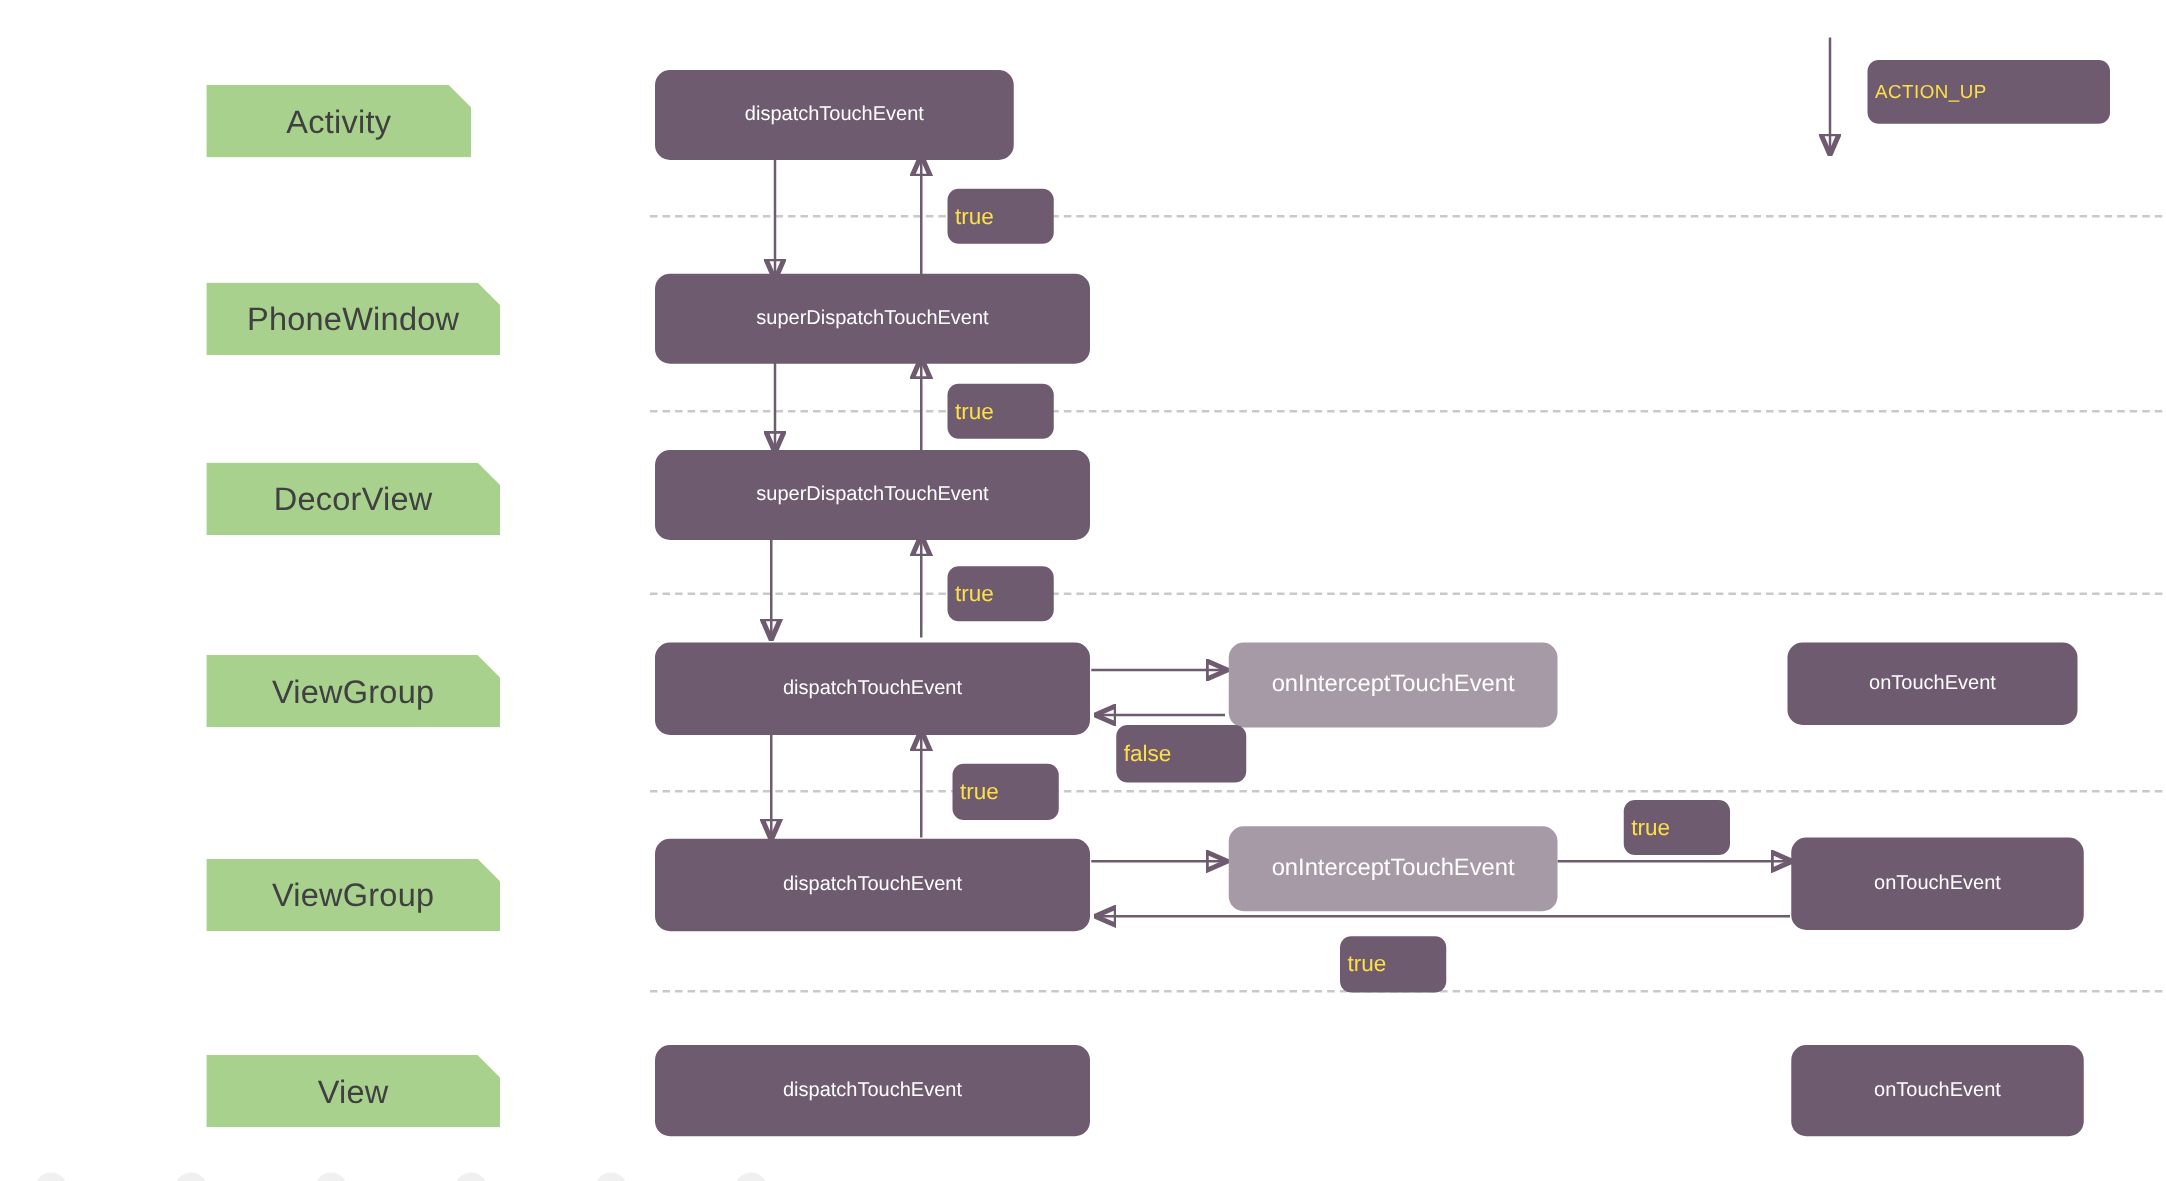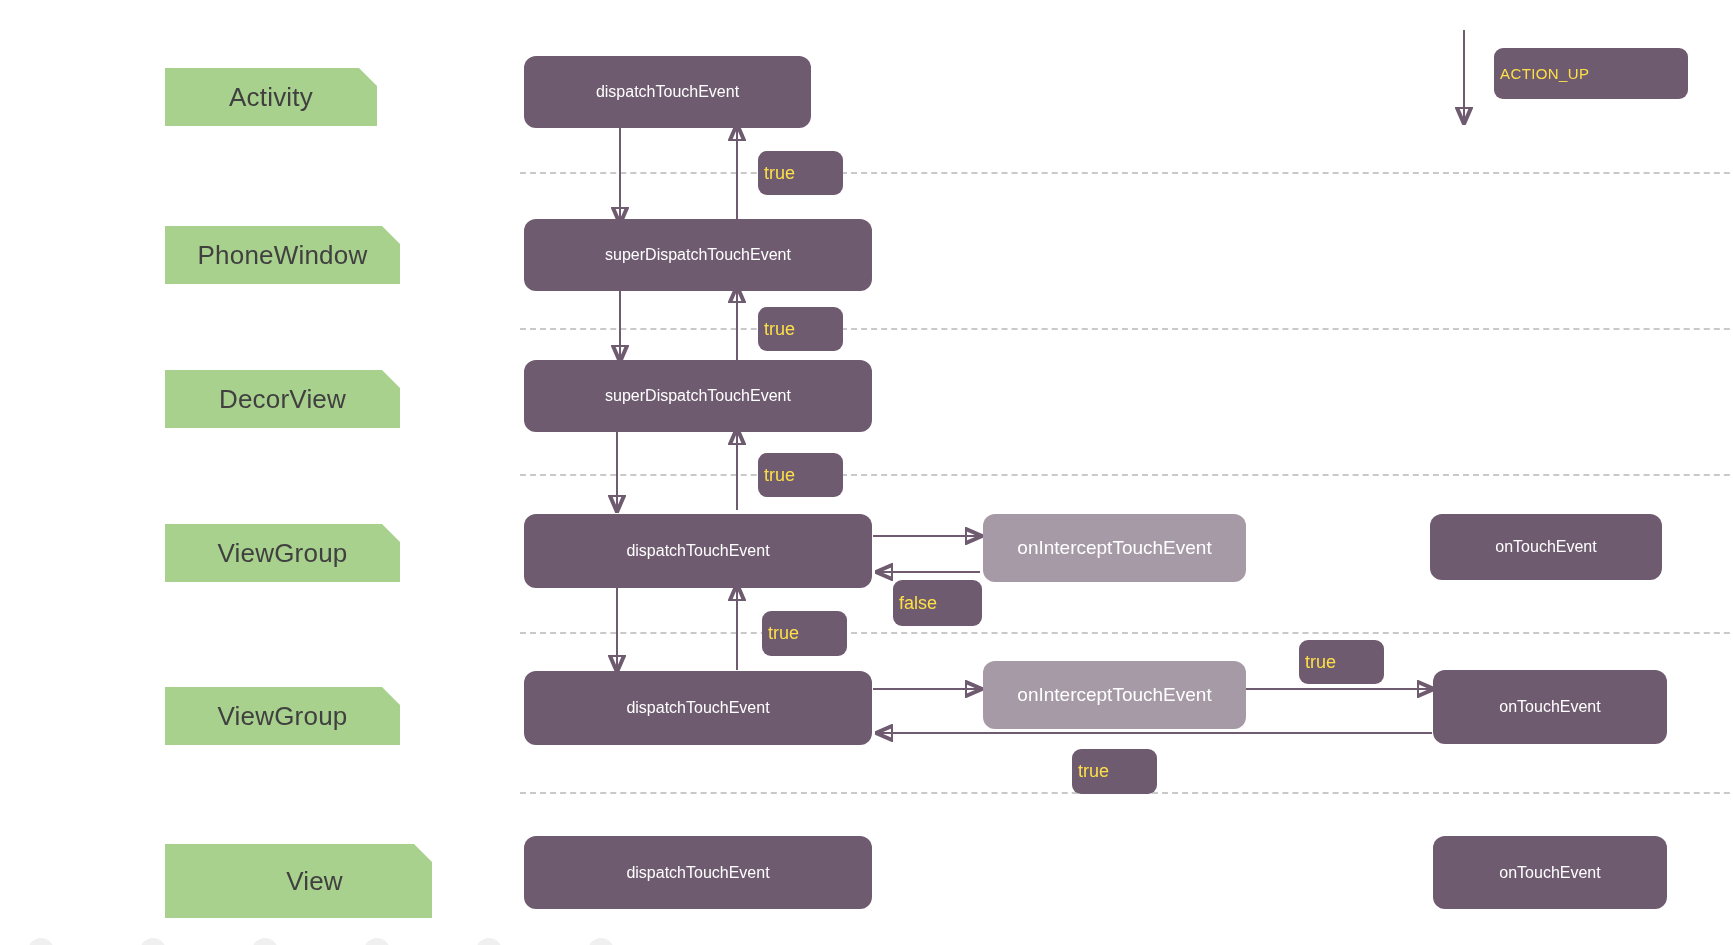--- a/index.html
+++ b/index.html
@@ -152,21 +152,21 @@
   </div>
 
   <div class="stage" style="left:165px;top:524px;width:235px;height:58px;">
     <span>ViewGroup</span>
   </div>
 
   <div class="stage" style="left:165px;top:687px;width:235px;height:58px;">
     <span>ViewGroup</span>
   </div>
 
-  <div class="stage" style="left:165px;top:844px;width:235px;height:74px;padding-left:32px;">
+  <div class="stage" style="left:165px;top:844px;width:235px;height:58px;">
     <span>View</span>
   </div>
 
   <div class="node" style="left:524px;top:56px;width:287px;height:72px;">
     <span>dispatchTouchEvent</span>
   </div>
 
   <div class="node" style="left:524px;top:219px;width:348px;height:72px;">
     <span>superDispatchTouchEvent</span>
   </div>
@@ -216,21 +216,21 @@
   </div>
 
   <div class="chip" style="left:758px;top:307px;width:85px;height:44px;">
     <span>true</span>
   </div>
 
   <div class="chip" style="left:758px;top:453px;width:85px;height:44px;">
     <span>true</span>
   </div>
 
-  <div class="chip" style="left:893px;top:580px;width:89px;height:46px;">
+  <div class="chip" style="left:893px;top:580px;width:104px;height:46px;">
     <span>false</span>
   </div>
 
   <div class="chip" style="left:762px;top:611px;width:85px;height:45px;">
     <span>true</span>
   </div>
 
   <div class="chip" style="left:1299px;top:640px;width:85px;height:44px;">
     <span>true</span>
   </div>

